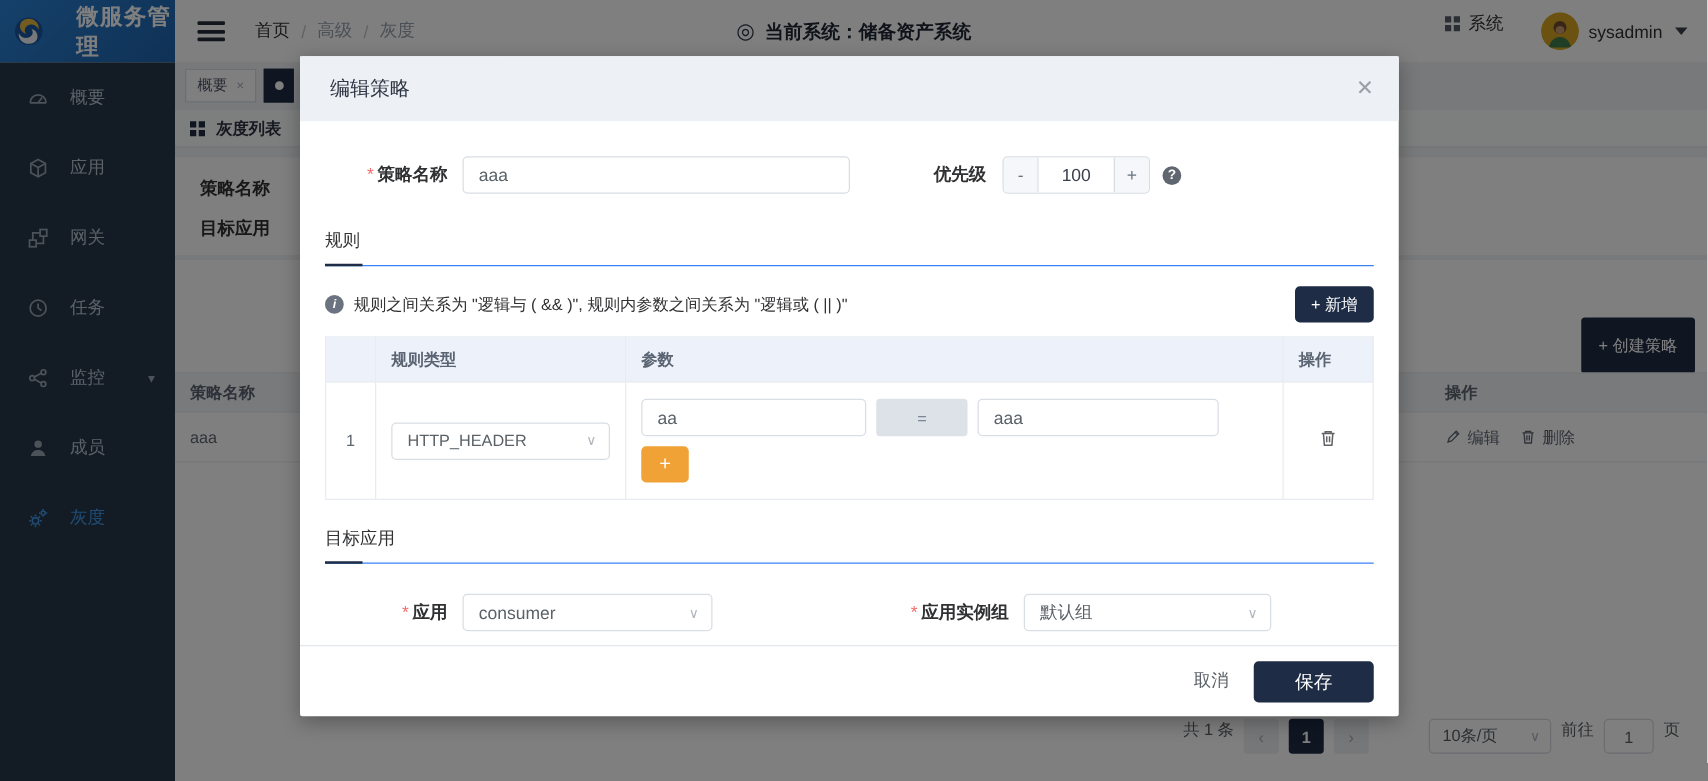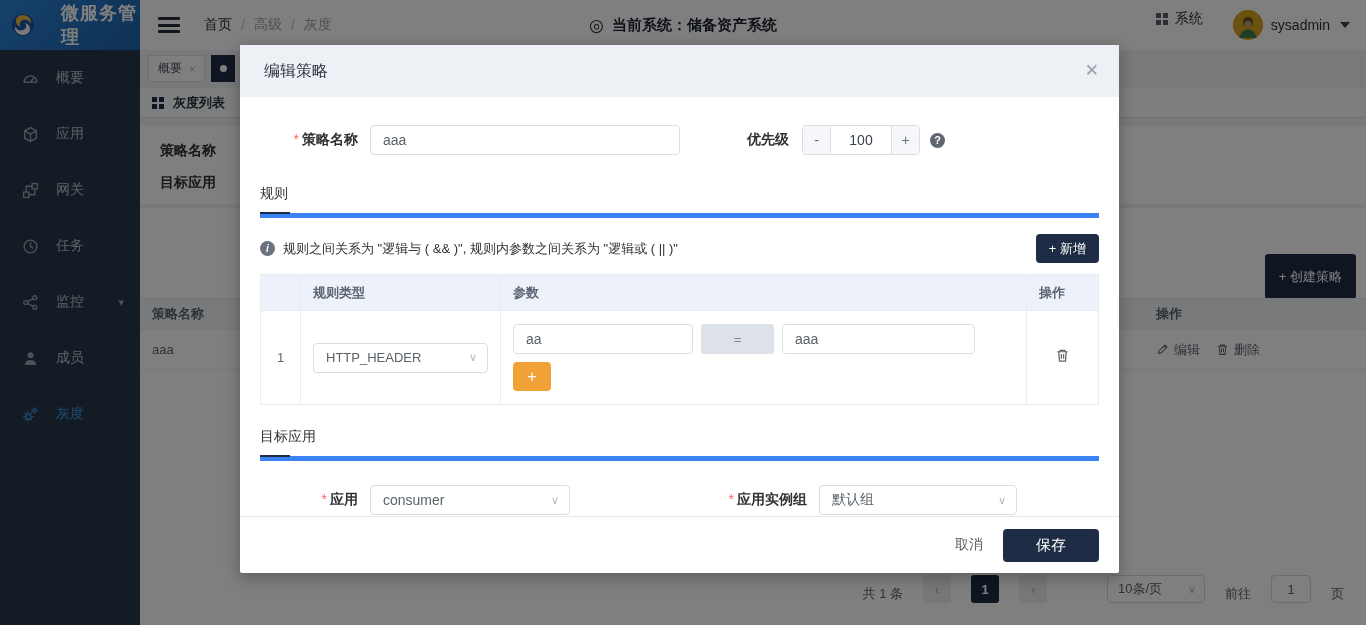--- a/index.html
+++ b/index.html
@@ -44,21 +44,21 @@
   .filter-card { position:absolute; top:76px; left:0; width:1226px; height:78px; background:#fff; padding:8px 0 0 20px; }
   .filter-card .flabel { font-size:14px; font-weight:bold; color:#303133; line-height:32px; }
   .list-card { position:absolute; top:158px; left:0; width:1226px; height:417px; background:#fff; }
   .create-btn { position:absolute; top:46px; right:10px; height:45px; background:#1e2d45; color:#fff; border:none; border-radius:3px; font-size:13px; padding:0 14px; cursor:pointer; }
   .bg-table { position:absolute; top:90px; left:0; width:1226px; }
   .bg-thead { display:flex; height:32px; align-items:center; background:#f3f5f8; border-top:1px solid #e8ebf0; border-bottom:1px solid #e8ebf0; font-size:13px; font-weight:bold; color:#5b6472; }
   .bg-trow { display:flex; height:40px; align-items:center; border-bottom:1px solid #ebeef5; font-size:13px; color:#5f6672; }
   .bg-col-name { flex:1; padding-left:12px; }
   .bg-col-action { width:210px; display:flex; align-items:center; gap:16px; }
   .row-action { display:flex; align-items:center; gap:5px; cursor:pointer; color:#5f6672; }
-  .pagination { position:absolute; right:22px; bottom:22px; display:flex; align-items:flex-end; gap:20px; font-size:13px; color:#5a6066; }
+  .pagination { position:absolute; right:22px; bottom:22px; display:flex; align-items:flex-start; gap:8px; font-size:13px; color:#5a6066; }
   .pg-btn { width:28px; height:28px; background:#eceef1; border-radius:3px; color:#a8adb5; display:flex; align-items:center; justify-content:center; font-size:13px; cursor:pointer; }
   .pg-num { width:28px; height:28px; background:#1e2d45; color:#fff; border-radius:3px; display:flex; align-items:center; justify-content:center; font-weight:bold; cursor:pointer; }
   .pg-size { width:98px; height:28px; border:1px solid #d4d8df; border-radius:4px; background:#fff; display:flex; align-items:center; justify-content:space-between; padding:0 8px 0 10px; cursor:pointer; color:#5a6066;margin-left:40px; }
   .pg-goto-input { width:40px; height:28px; border:1px solid #d4d8df; border-radius:4px; text-align:center; font-size:13px; color:#5a6066; }
 
   
   .overlay { position:absolute; top:0; left:0; width:1366px; height:625px; background:rgba(0,0,0,0.5); z-index:10; }
   .modal { position:absolute; left:240px; top:45px; width:879px; height:528px; background:#fff; z-index:20; box-shadow:0 4px 16px rgba(0,0,0,0.3); border-radius:2px; }
   .modal-header { height:52px; background:#edf1f6; display:flex; align-items:center; padding:0 24px; font-size:16px; color:#2f3542; }
   .modal-close { position:absolute; top:17px; right:20px; font-size:17px; color:#9aa0a8; cursor:pointer; line-height:1; }
@@ -69,21 +69,21 @@
   .text-input { height:30px; border:1px solid #d9dde4; border-radius:4px; padding:0 12px; font-size:14px; color:#5a6268; outline:none; font-family:inherit; }
   .policy-input { width:310px; margin-left:12px; }
   .prio-label { margin-left:67px; font-size:14px; font-weight:bold; color:#303133; }
   .stepper { display:flex; margin-left:13px; border:1px solid #d9dde4; border-radius:4px; overflow:hidden; height:30px; }
   .step-btn { width:28px; background:#f5f7fa; border:none; color:#6a7280; font-size:14px; cursor:pointer; }
   .step-btn.minus { border-right:1px solid #d9dde4; }
   .step-btn.plus { border-left:1px solid #d9dde4; }
   .step-input { width:60px; border:none; text-align:center; font-size:14px; color:#3a414c; outline:none; font-family:inherit; }
   .help-dot { width:15px; height:15px; border-radius:50%; background:#5f6670; color:#fff; font-size:11px; font-weight:bold; display:flex; align-items:center; justify-content:center; margin-left:10px; cursor:pointer; }
 
-  .section-tabs { margin-top:29px; border-bottom:5px solid #3b82f6; }
+  .section-tabs { margin-top:29px; border-bottom:1px solid #3b82f6;font-family:Liberation Mono, monospace; }
   .section-tab { display:inline-block; padding-bottom:10px; font-size:14px; color:#303133; position:relative; cursor:pointer; }
   .section-tab::after { content:""; position:absolute; left:0; bottom:-1px; width:30px; height:2px; background:#1e2d45; }
 
   .hint-row { margin-top:16px; display:flex; align-items:center; }
   .info-dot { width:15px; height:15px; border-radius:50%; background:#6b7280; color:#fff; font-size:10px; font-weight:bold; font-style:italic; display:flex; align-items:center; justify-content:center; margin-right:8px; flex:none; }
   .hint-text { font-size:13px; color:#303133; }
   .add-btn { margin-left:auto; height:29px; background:#1e2d45; color:#fff; border:none; border-radius:4px; font-size:13px; padding:0 13px; cursor:pointer; }
 
   .rule-table { margin-top:11px; width:839px; border-collapse:collapse; table-layout:fixed; }
   .rule-table th, .rule-table td { border:1px solid #e8ebf2; }

